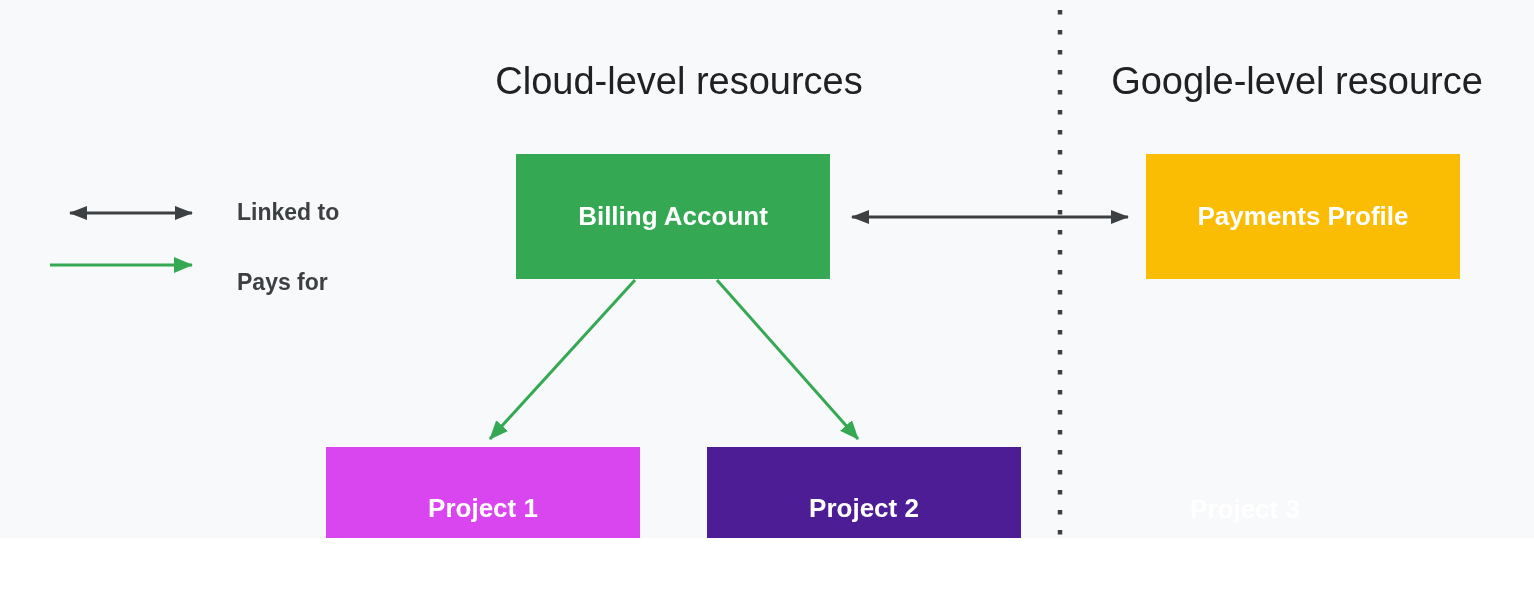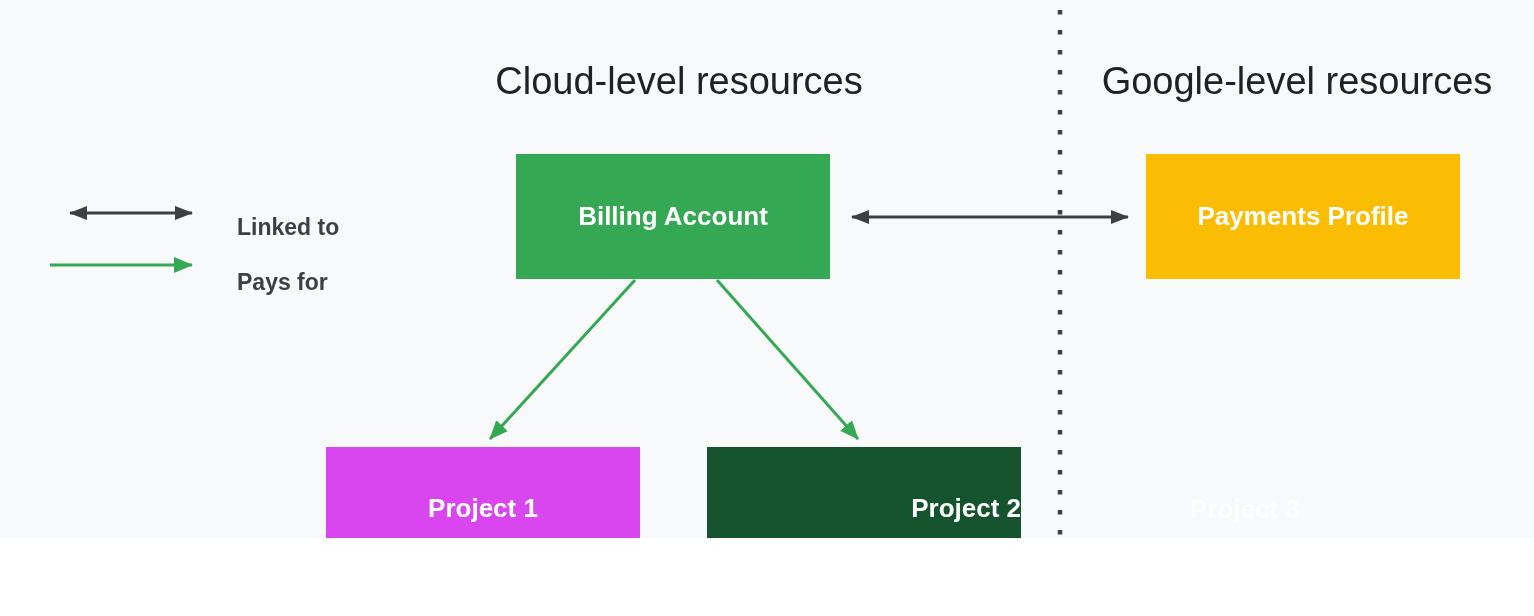--- a/index.html
+++ b/index.html
@@ -33,39 +33,39 @@
   .heading-google { left: 1297px; top: 59px; }
 
   .legend-label {
     position: absolute;
     left: 237px;
     font-size: 23px;
     font-weight: 700;
     color: #3C4043;
     white-space: nowrap;
   }
-  .legend-linked { top: 214px; }
+  .legend-linked { top: 199px; }
   .legend-pays   { top: 269px; }
 
   .node {
     position: absolute;
     width: 314px;
     height: 125px;
     display: flex;
     align-items: center;
     justify-content: center;
     font-size: 26px;
     font-weight: 700;
     color: #FFFFFF;
     white-space: nowrap;
   }
   .node-billing  { left: 516px;  top: 154px; background: #34A853; }
   .node-payments { left: 1146px; top: 154px; background: #FBBC04; }
   .node-project1 { left: 326px;  top: 447px; height: 123px; background: #d946ef; }
-  .node-project2 { left: 707px;  top: 447px; height: 123px; background: #14532d; justify-content: flex-end; }
+  .node-project2 { left: 707px;  top: 447px; height: 123px; background: #4c1d95; }
 
   .ghost-label {
     position: absolute;
     left: 1245px;
     top: 509px;
     transform: translate(-50%, -50%);
     font-size: 26px;
     font-weight: 700;
     color: #FFFFFF;
     white-space: nowrap;
@@ -92,21 +92,21 @@
 
     <line x1="635" y1="280" x2="490" y2="439" stroke="#34A853" stroke-width="3" marker-end="url(#head-green)"></line>
 
     <line x1="717" y1="280" x2="858" y2="439" stroke="#34A853" stroke-width="3" marker-end="url(#head-green)"></line>
 
     <line x1="70" y1="213" x2="192" y2="213" stroke="#3C4043" stroke-width="3.2" marker-start="url(#head-dark)" marker-end="url(#head-dark)"></line>
     <line x1="50" y1="265" x2="192" y2="265" stroke="#34A853" stroke-width="3.2" marker-end="url(#head-green)"></line>
   </svg>
 
   <div class="heading heading-cloud">Cloud-level resources</div>
-  <div class="heading heading-google">Google-level resources</div>
+  <div class="heading heading-google">Google-level resource</div>
 
   <div class="legend-label legend-linked">Linked to</div>
   <div class="legend-label legend-pays">Pays for</div>
 
   <div class="node node-payments">
     <span>Payments Profile</span>
   </div>
 
   <div class="node node-billing">
     <span>Billing Account</span>

